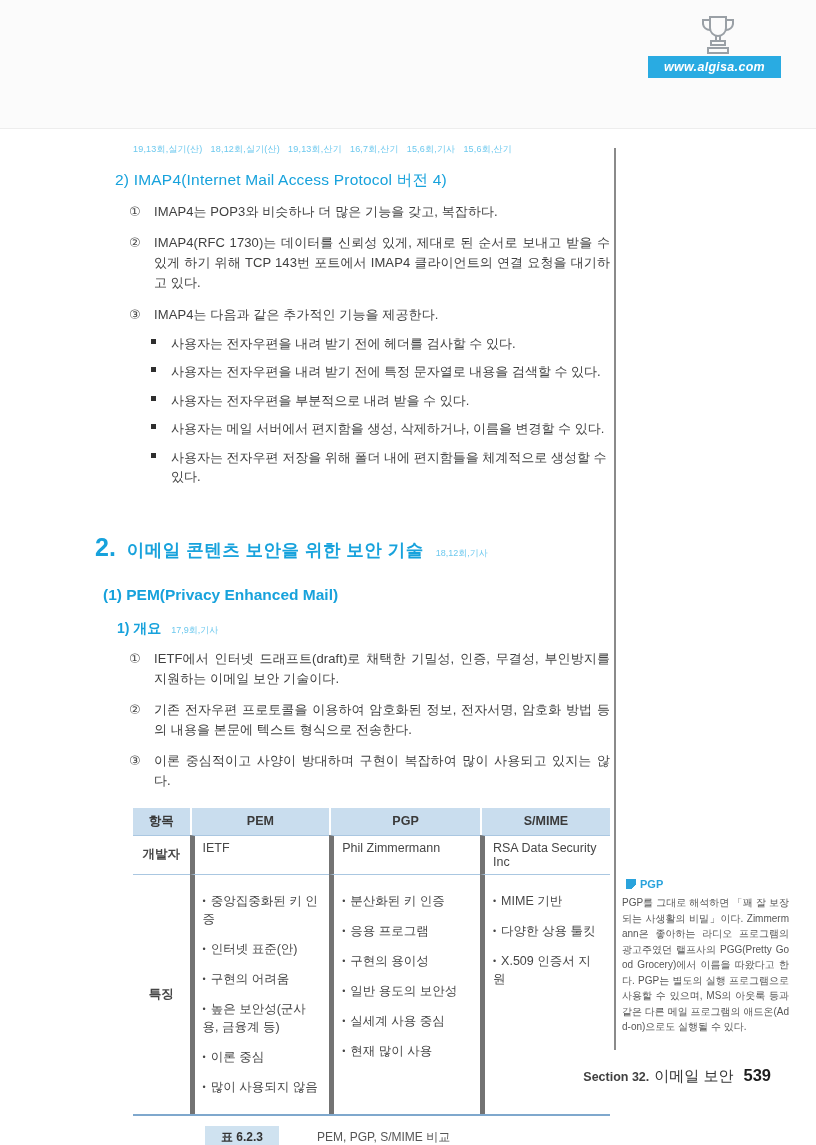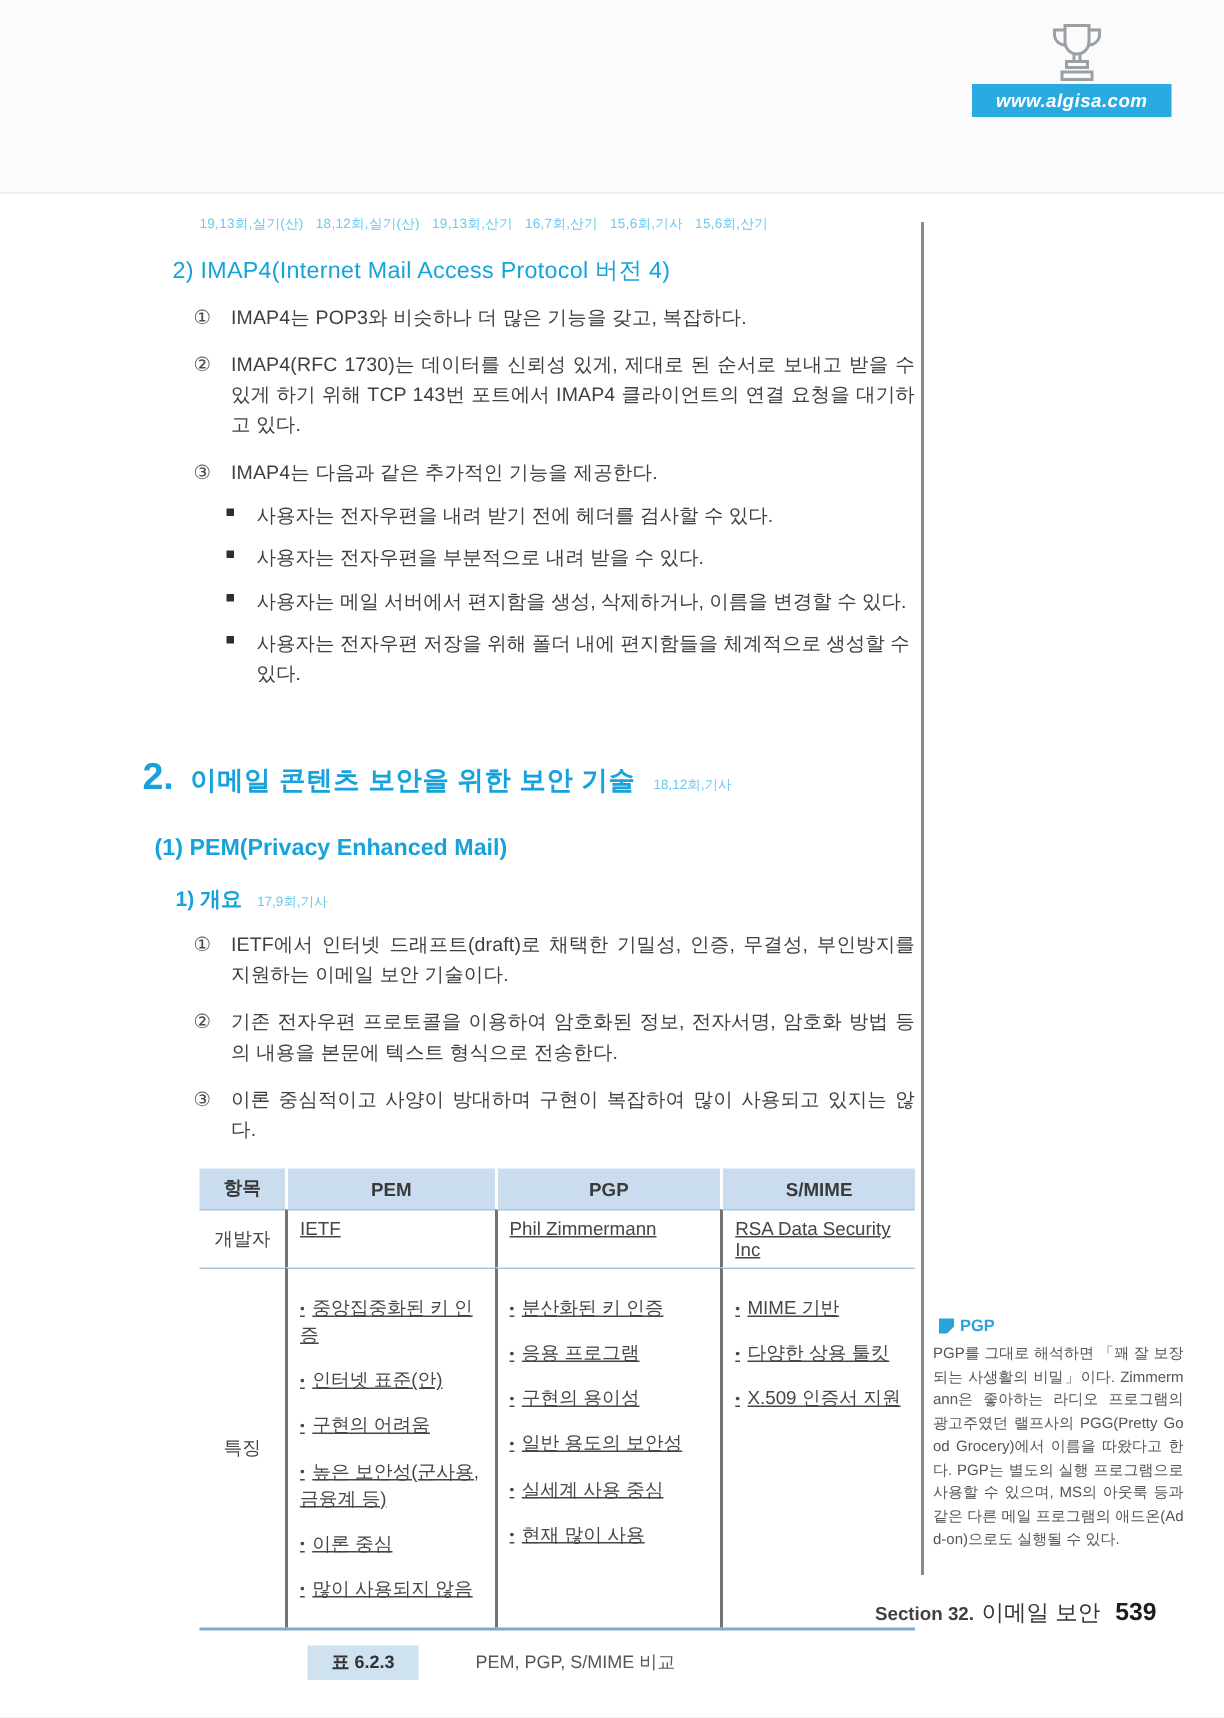--- a/index.html
+++ b/index.html
@@ -32,22 +32,22 @@
   .sec-tag{font-size:9px;color:#6cc8ee;margin-left:12px;}
   .h-paren{font-size:15.5px;font-weight:bold;color:#17a2dc;margin:24px 0 0 -10px;display:flex;align-items:baseline;}
   .h-paren .ptag{font-size:9px;color:#6cc8ee;margin-left:16px;font-weight:normal;}
   .h-num{font-size:14px;font-weight:bold;color:#17a2dc;margin:16px 0 0 4px;display:flex;align-items:baseline;}
   .h-num .ptag{font-size:9px;color:#6cc8ee;margin-left:10px;font-weight:normal;}
 
   table.cmp{border-collapse:separate;border-spacing:0;margin:16px 0 0 20px;width:477px;border-bottom:2px solid #7fa8cd;}
   table.cmp th{background:#c9ddee;font-size:12.5px;font-weight:bold;color:#3a3a3a;padding:5px 2px;text-align:center;}
   table.cmp th + th{border-left:2px solid #ffffff;}
   table.cmp td{font-size:12.5px;color:#464646;padding:5px 8px;vertical-align:top;border-top:1px solid #aac7e1;}
-  table.cmp td + td{border-left:2px solid #737373;text-decoration:underline;}
-  table.cmp td.lbl{text-align:center;vertical-align:middle;padding:5px 2px;}
+  table.cmp td + td{border-left:5px solid #737373;}
+  table.cmp td.lbl{text-align:center;vertical-align:middle;padding:5px 2px;font-weight:bold;}
   table.cmp ul{margin:2px 0;padding:0;list-style:none;}
   table.cmp ul li{margin:12px 0;line-height:1.45;}
   table.cmp ul li::before{content:"•";font-size:9px;margin-right:5px;position:relative;top:-1px;}
   .caption{display:flex;align-items:center;margin:10px 0 0 92px;}
   .cap-box{background:#cfe2f0;padding:3px 16px;font-size:12px;font-weight:bold;color:#333;}
   .cap-text{margin-left:38px;font-size:12px;color:#555;}
 
   .sidenote{position:absolute;left:622px;top:878px;width:167px;}
   .sn-title{display:flex;align-items:center;margin-bottom:5px;}
   .sn-icon{width:10px;height:10px;background:linear-gradient(315deg,#ffffff 22%,#2aa3dc 23%);flex:none;}
@@ -101,20 +101,26 @@
       <span class="num">③</span>
       <div class="txt">IMAP4는 다음과 같은 추가적인 기능을 제공한다.</div>
     </div>
 
     <div class="bullets">
       <div class="bullet">
         <span class="bsq">
             <i></i>
           </span>
         <div class="btxt">사용자는 전자우편을 내려 받기 전에 헤더를 검사할 수 있다.</div>
+      </div>
+      <div class="bullet">
+        <span class="bsq">
+            <i></i>
+          </span>
+        <div class="btxt">사용자는 전자우편을 내려 받기 전에 특정 문자열로 내용을 검색할 수 있다.</div>
       </div>
       <div class="bullet">
         <span class="bsq">
             <i></i>
           </span>
         <div class="btxt">사용자는 전자우편을 부분적으로 내려 받을 수 있다.</div>
       </div>
       <div class="bullet">
         <span class="bsq">
             <i></i>

